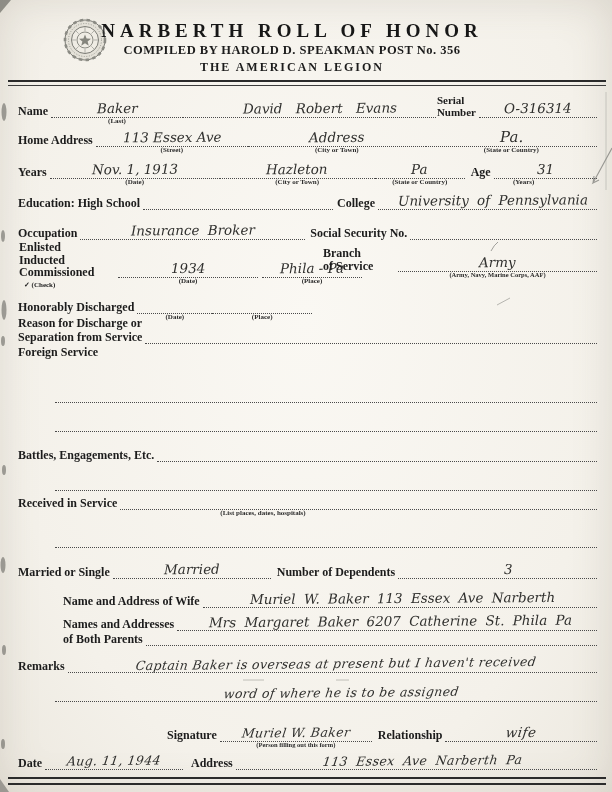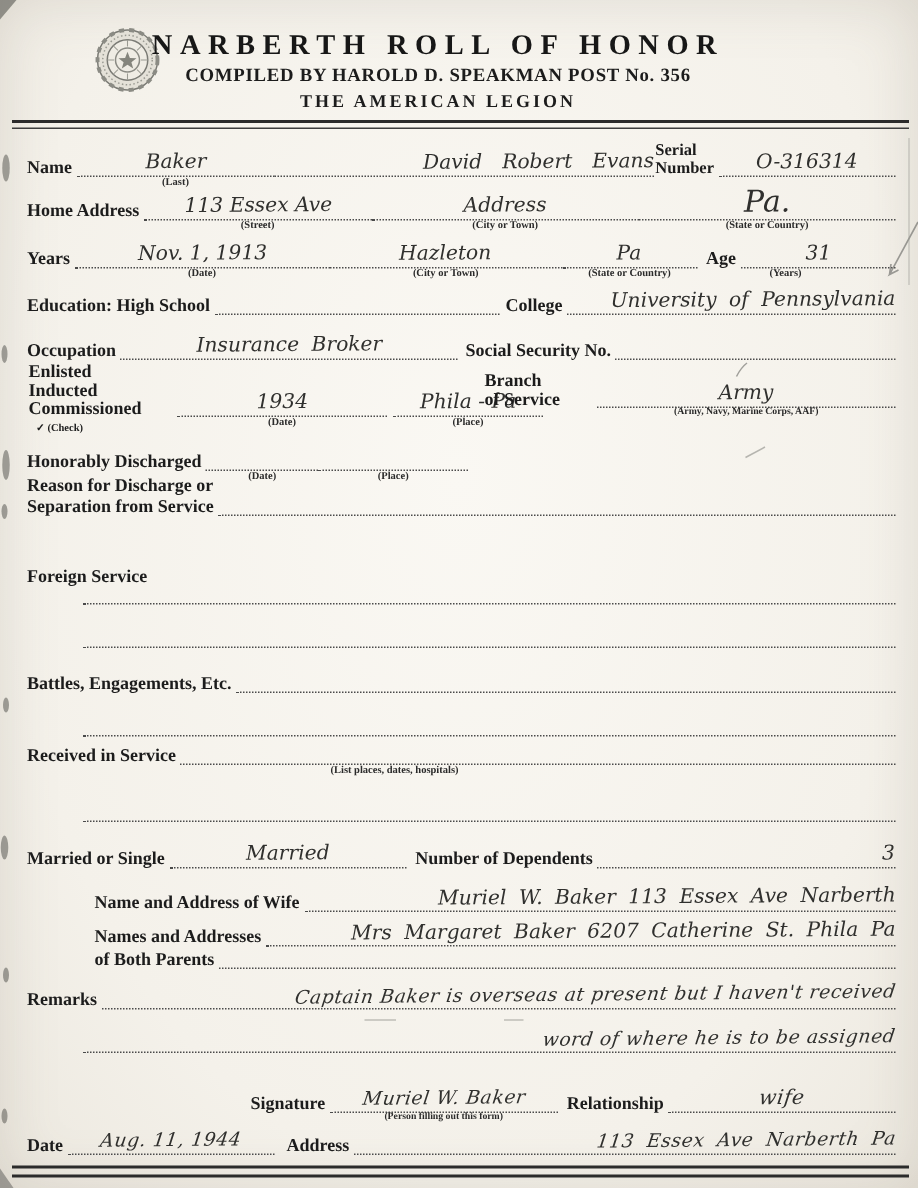--- a/index.html
+++ b/index.html
@@ -23,21 +23,21 @@
   .stack{display:flex;flex-direction:column;font-weight:bold;font-size:11px;line-height:11.5px;white-space:nowrap;flex:0 0 auto;padding:0 3px 0 1px;}
   .stack12{font-size:12px;line-height:12.5px;}
   .seg{position:relative;border-bottom:1px dotted #4a4a4a;text-align:center;min-height:10px;}
   .grow{flex:1 1 auto;}
   .sub{position:absolute;top:100%;left:0;right:0;margin-top:0px;font-size:7px;font-weight:bold;color:#2a2a2a;text-align:center;white-space:nowrap;line-height:8px;}
   .hw{font-family:"DejaVu Serif", serif;font-style:italic;font-size:13.5px;line-height:14px;color:#30302e;display:inline-block;margin-bottom:-2px;white-space:nowrap;transform:rotate(-.4deg);}
   .cur{transform:skewX(-8deg) rotate(-.6deg);letter-spacing:.4px;}
   .hw-sm{font-size:12.5px;}
   .ws{word-spacing:9px;}
   .ws2{word-spacing:4px;}
-  .tl{text-align:right;margin-top:42px;}
+  .tl{text-align:center;margin-top:42px;}
   .emblem{position:absolute;left:62px;top:17px;}
   .freeline{position:absolute;border-bottom:1px dotted #4a4a4a;}
   .blk{position:absolute;}
   .blk .line2{display:flex;align-items:flex-end;}
   .marks{position:absolute;left:0;top:0;pointer-events:none;}
 </style>
 </head>
 <body>
 
 <div class="page">
@@ -90,21 +90,21 @@
     <span class="lbl">Home Address</span>
     <span class="seg" style="flex:0 0 152px">
       <span class="hw">113 Essex Ave</span>
       <span class="sub">(Street)</span>
     </span>
     <span class="seg" style="flex:0 0 178px">
       <span class="hw">Address</span>
       <span class="sub">(City or Town)</span>
     </span>
     <span class="seg grow">
-      <span class="hw" style="font-size:20px">Pa.</span>
+      <span class="hw" style="font-size:15px">Pa.</span>
       <span class="sub">(State or Country)</span>
     </span>
   </div>
 
   <div class="row" style="left:18px;top:157px;width:579px;height:22px">
     <span class="lbl">Years</span>
     <span class="seg" style="flex:0 0 170px">
       <span class="hw">Nov. 1, 1913</span>
       <span class="sub">(Date)</span>
     </span>
@@ -185,21 +185,21 @@
   </div>
 
   <div class="blk" style="left:18px;top:317px;width:579px">
     <div class="lbl">Reason for Discharge or</div>
     <div class="line2" style="height:14px">
       <span class="lbl">Separation from Service</span>
       <span class="seg grow"></span>
     </div>
   </div>
 
-  <div class="row" style="left:18px;top:374px;width:579px;height:17px">
+  <div class="row" style="left:18px;top:342px;width:579px;height:17px">
     <span class="lbl"><span>Foreign Service</span></span>
   </div>
   <div class="freeline" style="left:55px;top:388px;width:542px;height:14px"></div>
   <div class="freeline" style="left:55px;top:417px;width:542px;height:14px"></div>
 
   <div class="row" style="left:18px;top:445px;width:579px;height:17px">
     <span class="lbl">Battles, Engagements, Etc.</span>
     <span class="seg grow"></span>
   </div>
   <div class="freeline" style="left:55px;top:476px;width:542px;height:14px"></div>

